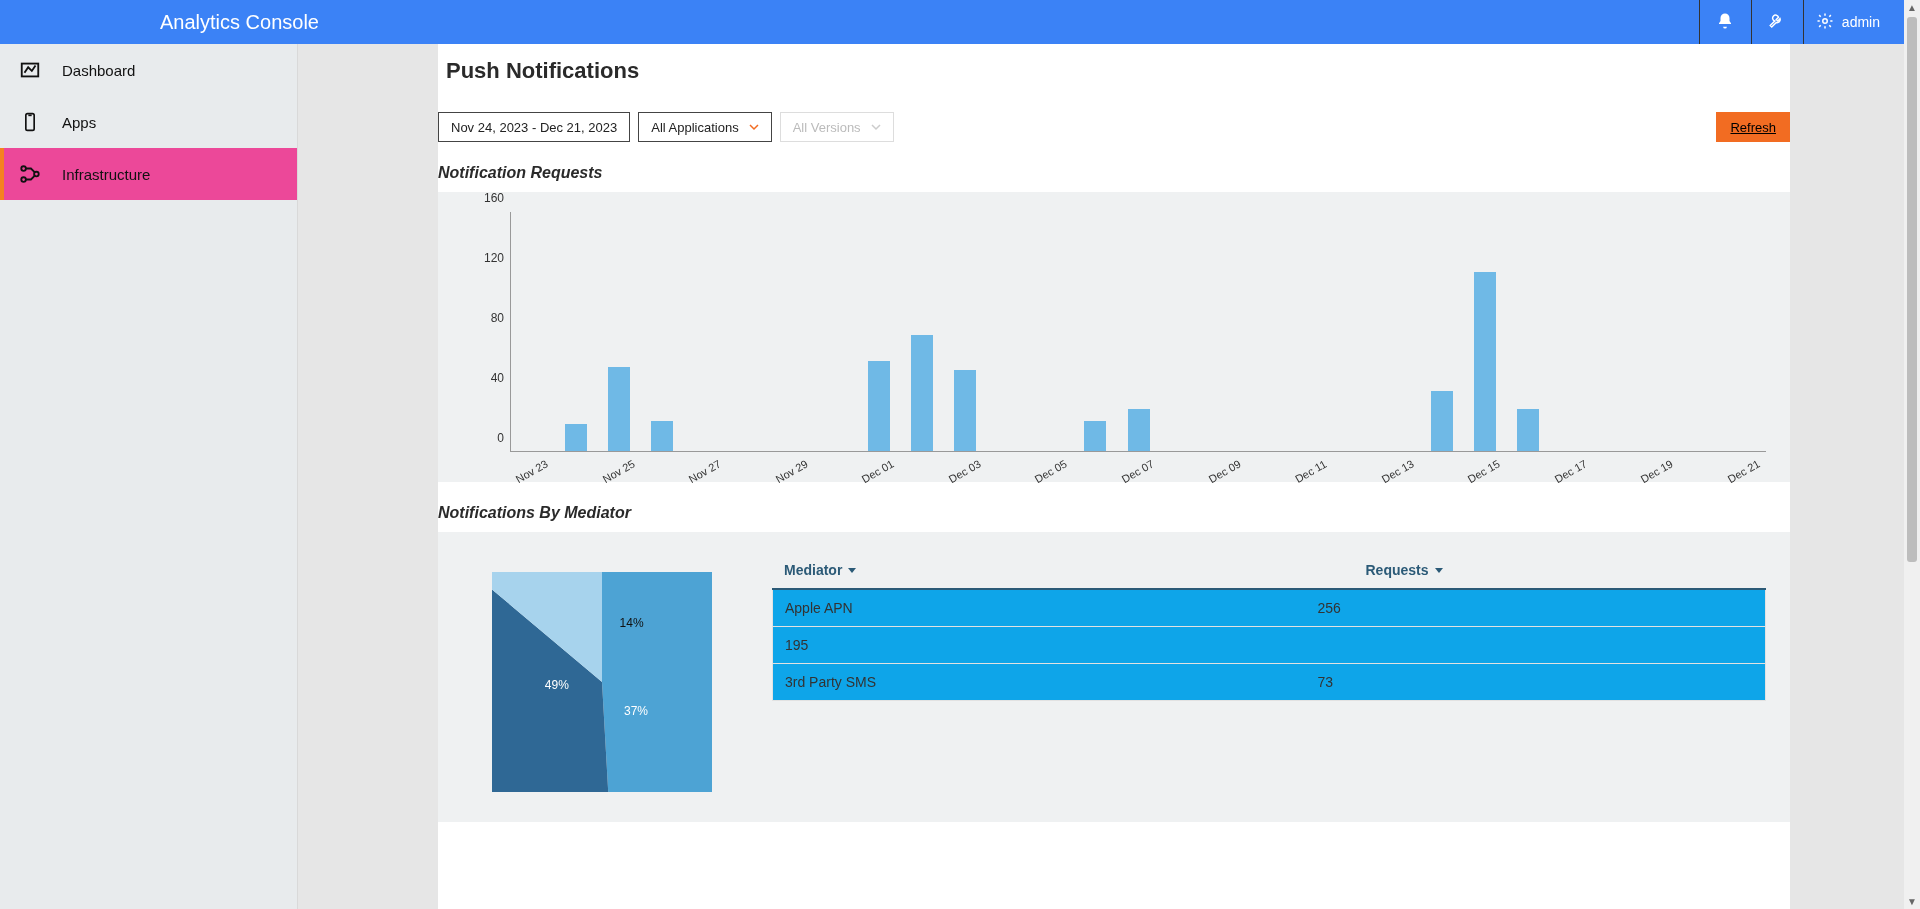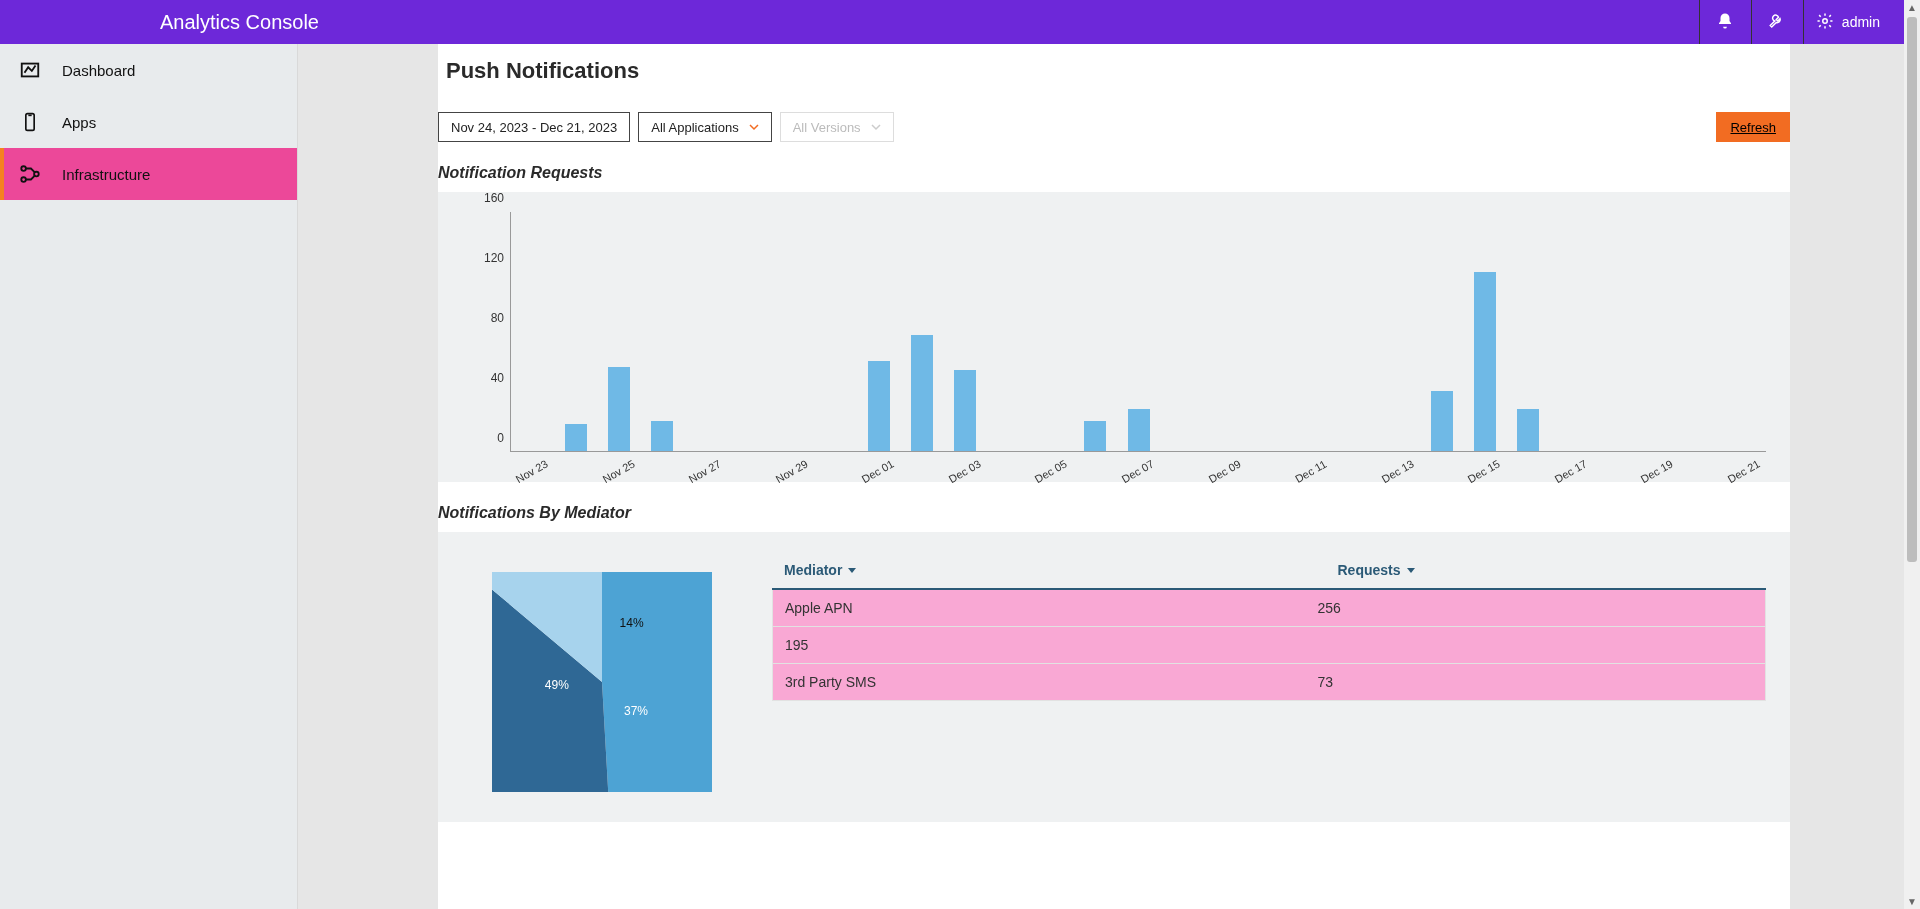--- a/index.html
+++ b/index.html
@@ -1,19 +1,19 @@
 <!DOCTYPE html>
 <html><head>
 <meta charset="utf-8">
 <style>
   * { box-sizing: border-box; margin: 0; padding: 0; }
   html, body { height: 100%; font-family: "Helvetica Neue", Arial, sans-serif; font-size: 14px; color: #222; }
   body { display: flex; flex-direction: column; background: #e6e6e6; }
 
-  .topbar { background: #6d28d9; color: #fff; height: 44px; display: flex; align-items: center; padding: 0 20px 0 160px; justify-content: space-between; }
+  .topbar { background: #3b82f6; color: #fff; height: 44px; display: flex; align-items: center; padding: 0 20px 0 160px; justify-content: space-between; }
   .topbar-title { font-size: 20px; font-weight: 400; }
   .topbar-spacer { flex: 1; }
   .topbar-item { width: 52px; height: 44px; border-left: 1px solid #333; display: flex; align-items: center; justify-content: center; cursor: pointer; }
   .topbar-user { border-left: 1px solid #333; height: 44px; display: flex; align-items: center; padding: 0 20px 0 12px; gap: 8px; cursor: pointer; }
   .topbar-user span { font-size: 14px; }
 
   .shell { flex: 1; display: flex; min-height: 0; }
   .sidebar { width: 298px; background: #e8ebed; border-right: 1px solid #d9d9d9; }
   .side-item { display: flex; align-items: center; height: 52px; padding: 0 18px; gap: 20px; cursor: pointer; color: #111; position: relative;}
   .side-item.active { background: #ec4899; }
@@ -51,25 +51,25 @@
 
   
   .mediator-card{ display:flex; gap:30px; align-items:flex-start;}
   .pie-wrap{ width:280px; padding-top:20px; display:flex; justify-content:center;}
   .pie{ position:relative; width:220px; height:220px;}
   .pie svg{ width:100%; height:100%; transform:rotate(-90deg);}
   .pie-label{ position:absolute; font-size:12px; color:#111;}
   .pie-label.white{ color:#fff;}
 
   .mtable{ flex:1;}
-  .mtable-head{ display:flex; border-bottom:2px solid #2b5a77; padding:10px 12px; gap:20px; font-weight:700; color:#2b5a77; font-size:14px;}
+  .mtable-head{ display:flex; border-bottom:2px solid #2b5a77; padding:10px 12px; gap:48px; font-weight:700; color:#2b5a77; font-size:14px;}
   .mtable-head .col{ display:flex; align-items:center; gap:6px; cursor:pointer;}
   .mtable-head .col:first-child{ flex:0 0 55%;}
   .mtable-head .col:last-child{ flex:1;}
-  .mtable-row{ display:flex; padding:10px 12px; border:1px solid #e2e2e2; border-top:none; font-size:14px; color:#333; background:#f9a8d4;}
+  .mtable-row{ display:flex; padding:10px 12px; border:1px solid #e2e2e2; border-top:none; font-size:14px; color:#333; background:#0ea5e9;}
   .mtable-row .c1{ flex:0 0 55%;}
   .mtable-row .c2{ flex:1;}
 
   .caret-down{ width:0;height:0;border-left:4px solid transparent;border-right:4px solid transparent;border-top:5px solid #2b5a77;}
 
   .scroll-stub{ position:fixed; right:0; top:0; bottom:0; width:16px; background:#f0f0f0; display:flex; flex-direction:column; align-items:center;}
   .scroll-stub .arrow{ font-size:10px; color:#666; padding:2px 0;}
   .scroll-stub .thumb{ width:10px; background:#bdbdbd; border-radius:3px; margin:2px 0; flex:0 0 60%;}
   .scroll-stub .track{ flex:1;}
 </style>

